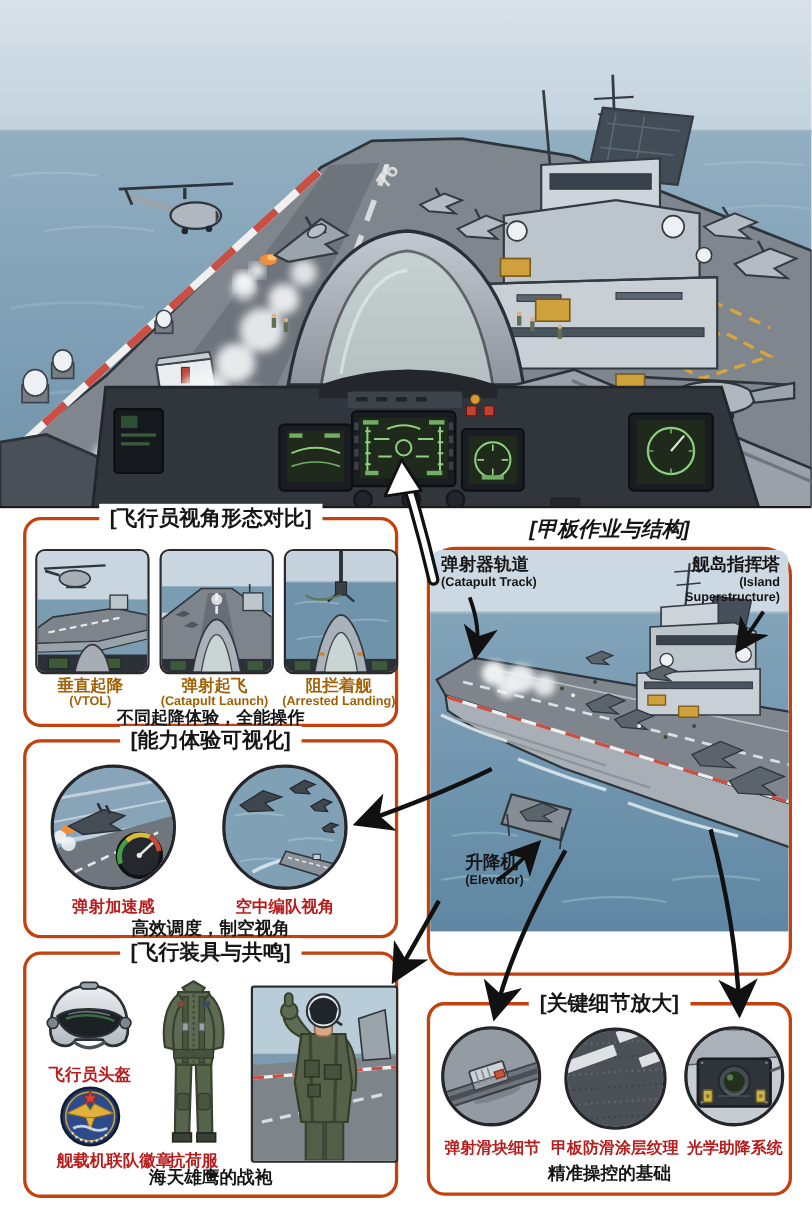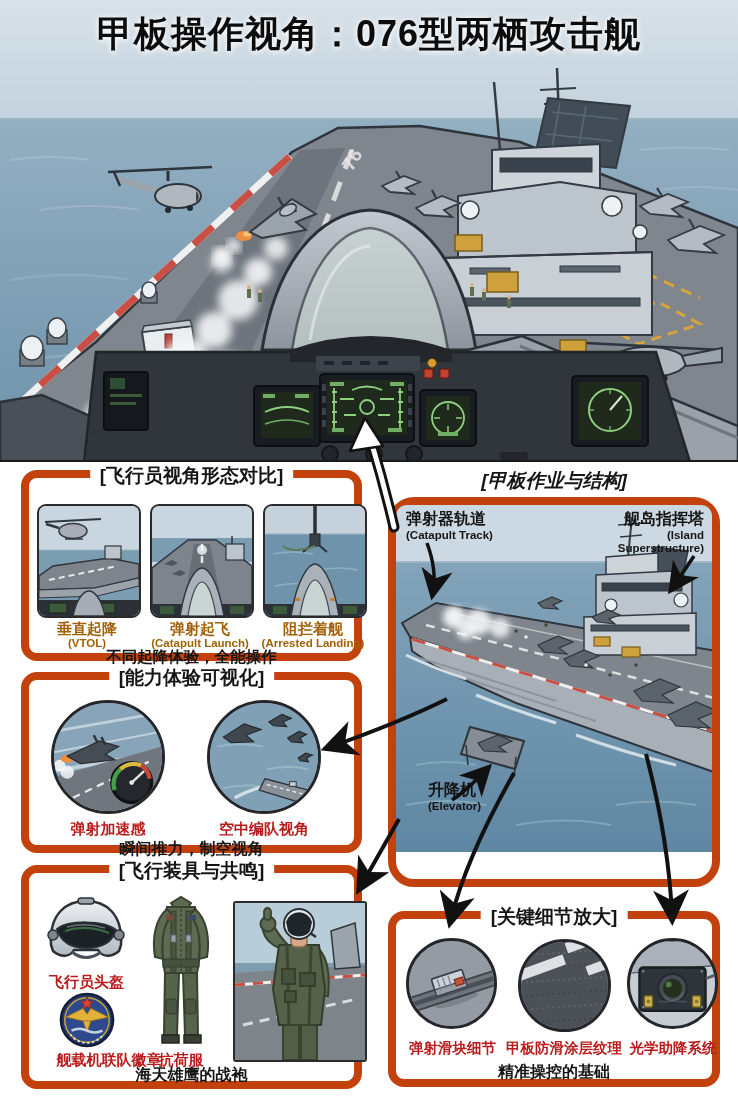--- a/index.html
+++ b/index.html
@@ -1,19 +1,19 @@
 <!DOCTYPE html>
 <html><head>
 <meta charset="utf-8">
 <style>
   html,body{margin:0;padding:0;background:#ffffff;font-family:"Liberation Sans","DejaVu Sans",sans-serif;color:#111;}
   #page{position:relative;width:738px;height:1100px;overflow:hidden;background:#fff;}
   .hero{position:absolute;left:0;top:0;width:738px;height:462px;border-bottom:2px solid #1a1a1a;box-sizing:border-box;}
   .title{position:absolute;top:10px;left:0;width:738px;text-align:center;font-size:36px;font-weight:900;letter-spacing:1px;color:#0c0c0c;z-index:5;text-shadow:0 0 6px rgba(255,255,255,.9),0 2px 5px rgba(255,255,255,.7);}
-  .panel{position:absolute;background:#fff;border:8px solid #c2410c;border-radius:16px;z-index:2;box-sizing:border-box;}
+  .panel{position:absolute;background:#fff;border:3px solid #c2410c;border-radius:16px;z-index:2;box-sizing:border-box;}
   .panel-header{position:absolute;top:-15px;left:50%;transform:translateX(-50%);background:#fff;padding:0 10px;font-size:19px;font-weight:800;white-space:nowrap;color:#151515;}
   .floating-header{position:absolute;z-index:3;text-align:center;font-size:19px;font-weight:800;color:#151515;}
   .thumb{position:absolute;border:2.5px solid #2b2b2e;border-radius:9px;overflow:hidden;background:#c9d6e0;}
   .tlabel{position:absolute;text-align:center;font-weight:800;font-size:15px;line-height:1.15;color:#a16207;}
   .tsub{font-size:11.5px;font-weight:700;}
   .caption{position:absolute;left:0;right:0;text-align:center;font-weight:700;font-size:16px;color:#151515;}
   .circle{position:absolute;border:3px solid #26262a;border-radius:50%;overflow:hidden;box-sizing:border-box;background:#88a5b9;}
   .clabel{position:absolute;text-align:center;font-weight:800;font-size:15px;color:#b91c1c;}
   .dlabel{position:absolute;font-weight:800;font-size:16px;line-height:1.18;color:#151515;}
   .dlabel .en{font-size:11.5px;font-weight:700;display:block;}
@@ -259,21 +259,20 @@
           <path d="M 610 389 v 5 M 610 426 v 5 M 589 410 h 5 M 626 410 h 5" stroke="#6fae63" stroke-width="1.5"></path>
         </g>
         <circle cx="330" cy="454" r="8" fill="#22262b" stroke="#14171a" stroke-width="2"></circle>
         <circle cx="374" cy="454" r="8" fill="#22262b" stroke="#14171a" stroke-width="2"></circle>
         <circle cx="414" cy="454" r="8" fill="#22262b" stroke="#14171a" stroke-width="2"></circle>
         <rect x="500" y="452" width="28" height="8" rx="2" fill="#22262b"></rect>
       </g>
     </svg>
   </div>
 
-  <div class="title">甲板操作视角：076型两栖攻击舰</div>
 
   <div class="panel" style="left:21px;top:470px;width:341px;height:191px;">
     <div class="panel-header">[飞行员视角形态对比]</div>
 
     <div class="thumb" style="left:8px;top:26px;width:100px;height:110px;">
       <svg width="100" height="110" viewBox="0 0 100 110">
         <rect width="100" height="44" fill="#c9d6e0"></rect>
           <rect y="44" width="100" height="66" fill="#7b9db2"></rect>
         <line y1="44" x2="100" y2="44" stroke="#9fb4c2" stroke-width="1"></line>
         <polygon points="0,70 14,60 70,52 100,58 100,72 56,82 0,84" fill="#7d848c" stroke="#30363d" stroke-width="1.5"></polygon>
@@ -485,21 +484,21 @@
           <polygon points="14,36 36,22 54,28 38,34 46,41 22,42"></polygon>
           <polygon points="62,20 76,12 86,16 77,20 81,25 67,24"></polygon>
           <polygon points="82,37 94,30 102,33 95,37 98,42 86,41"></polygon>
           <polygon points="93,58 101,53 108,55 102,58 104,62 95,61"></polygon>
         </g>
       </svg>
     </div>
 
     <div class="clabel" style="left:9px;top:140px;width:140px;">弹射加速感</div>
     <div class="clabel" style="left:165px;top:140px;width:140px;">空中编队视角</div>
-    <div class="caption" style="top:159px;">瞬间推力，制空视角</div>
+    <div class="caption" style="top:159px;">高效调度，制空视角</div>
   </div>
 
   <div class="panel" style="left:388px;top:911px;width:332px;height:176px;">
     <div class="panel-header">[关键细节放大]</div>
 
     <div class="circle" style="left:10px;top:19px;width:91px;height:91px;">
       <svg width="85" height="85" viewBox="0 0 90 90">
         <rect width="90" height="90" fill="#949ba2"></rect>
         <g transform="rotate(-18 45 45)">
           <rect x="-10" y="46" width="110" height="15" fill="#6e747b" stroke="#40454c" stroke-width="2"></rect>

